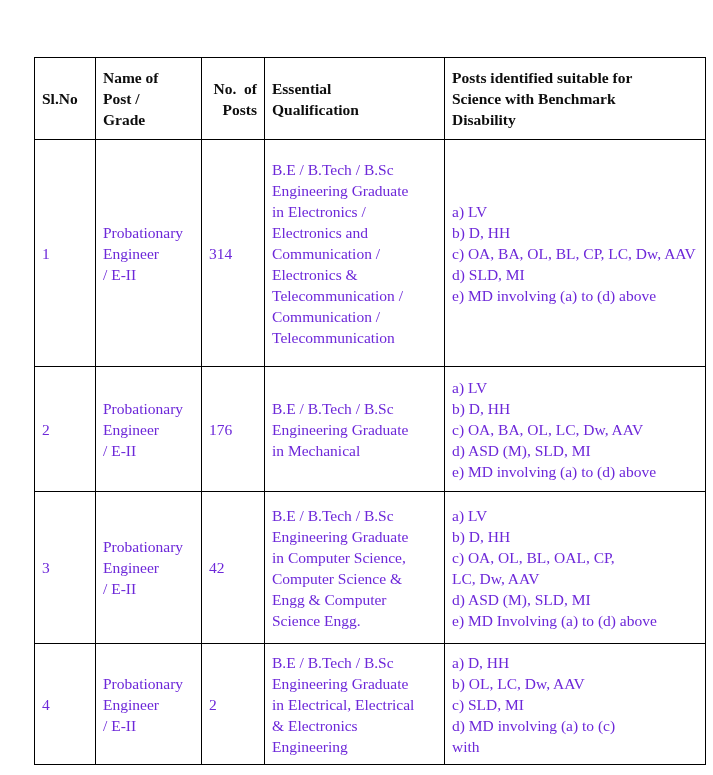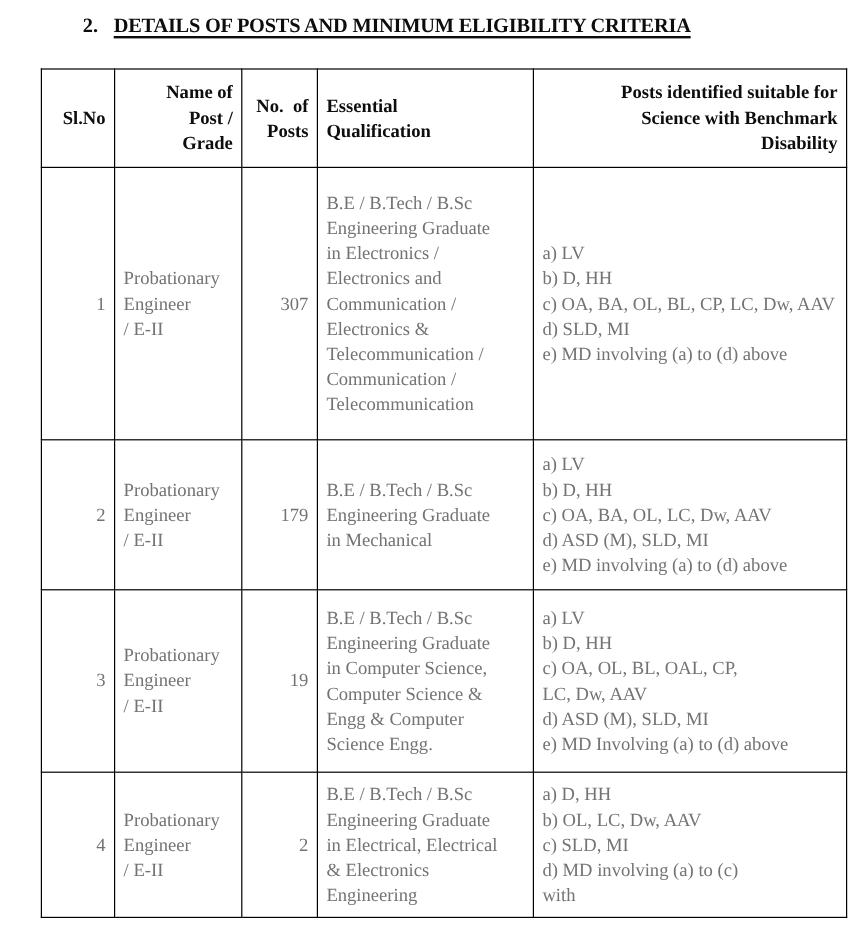--- a/index.html
+++ b/index.html
@@ -48,40 +48,37 @@
     table-layout: fixed;
   }
   table.posts td, table.posts th {
     border: 1.5px solid #000000;
     vertical-align: middle;
     font-size: 15.5px;
     line-height: 21px;
     padding: 3px 7px;
     white-space: pre-wrap;
     overflow: hidden;
-    color: #737373;
+    color: #6d28d9;
   }
   table.posts th { font-weight: bold; color: #0d0d0d; }
   tr.rh  { height: 82px; }
   tr.r1  { height: 227px; }
   tr.r2  { height: 125px; }
   tr.r3  { height: 152px; }
   tr.r4  { height: 121px; }
-  .al-c { text-align: right; }
+  .al-c { text-align: left; }
   .al-l { text-align: left; }
   .al-j { text-align: right; }
 </style>
 </head>
 <body>
 
 <div class="page">
 
-  <div class="heading">
-    <span class="sec-num">2.</span><span class="sec-title">DETAILS OF POSTS AND MINIMUM ELIGIBILITY CRITERIA</span>
-  </div>
 
   <table class="posts">
     <colgroup>
       <col style="width:61px">
       <col style="width:106px">
       <col style="width:63px">
       <col style="width:180px">
       <col style="width:261px">
     </colgroup>
     <thead>
@@ -98,57 +95,57 @@
 Science with Benchmark
 Disability</th>
       </tr>
     </thead>
     <tbody>
       <tr class="r1">
         <td class="al-c">1</td>
         <td class="al-l">Probationary
 Engineer
 / E-II</td>
-        <td class="al-c">307</td>
+        <td class="al-c">314</td>
         <td class="al-l">B.E / B.Tech / B.Sc
 Engineering Graduate
 in Electronics /
 Electronics and
 Communication /
 Electronics &amp;
 Telecommunication /
 Communication /
 Telecommunication</td>
         <td class="al-l">a) LV
 b) D, HH
 c) OA, BA, OL, BL, CP, LC, Dw, AAV
 d) SLD, MI
 e) MD involving (a) to (d) above</td>
       </tr>
       <tr class="r2">
         <td class="al-c">2</td>
         <td class="al-l">Probationary
 Engineer
 / E-II</td>
-        <td class="al-c">179</td>
+        <td class="al-c">176</td>
         <td class="al-l">B.E / B.Tech / B.Sc
 Engineering Graduate
 in Mechanical</td>
         <td class="al-l">a) LV
 b) D, HH
 c) OA, BA, OL, LC, Dw, AAV
 d) ASD (M), SLD, MI
 e) MD involving (a) to (d) above</td>
       </tr>
       <tr class="r3">
         <td class="al-c">3</td>
         <td class="al-l">Probationary
 Engineer
 / E-II</td>
-        <td class="al-c">19</td>
+        <td class="al-c">42</td>
         <td class="al-l">B.E / B.Tech / B.Sc
 Engineering Graduate
 in Computer Science,
 Computer Science &amp;
 Engg &amp; Computer
 Science Engg.</td>
         <td class="al-l">a) LV
 b) D, HH
 c) OA, OL, BL, OAL, CP,
 LC, Dw, AAV

